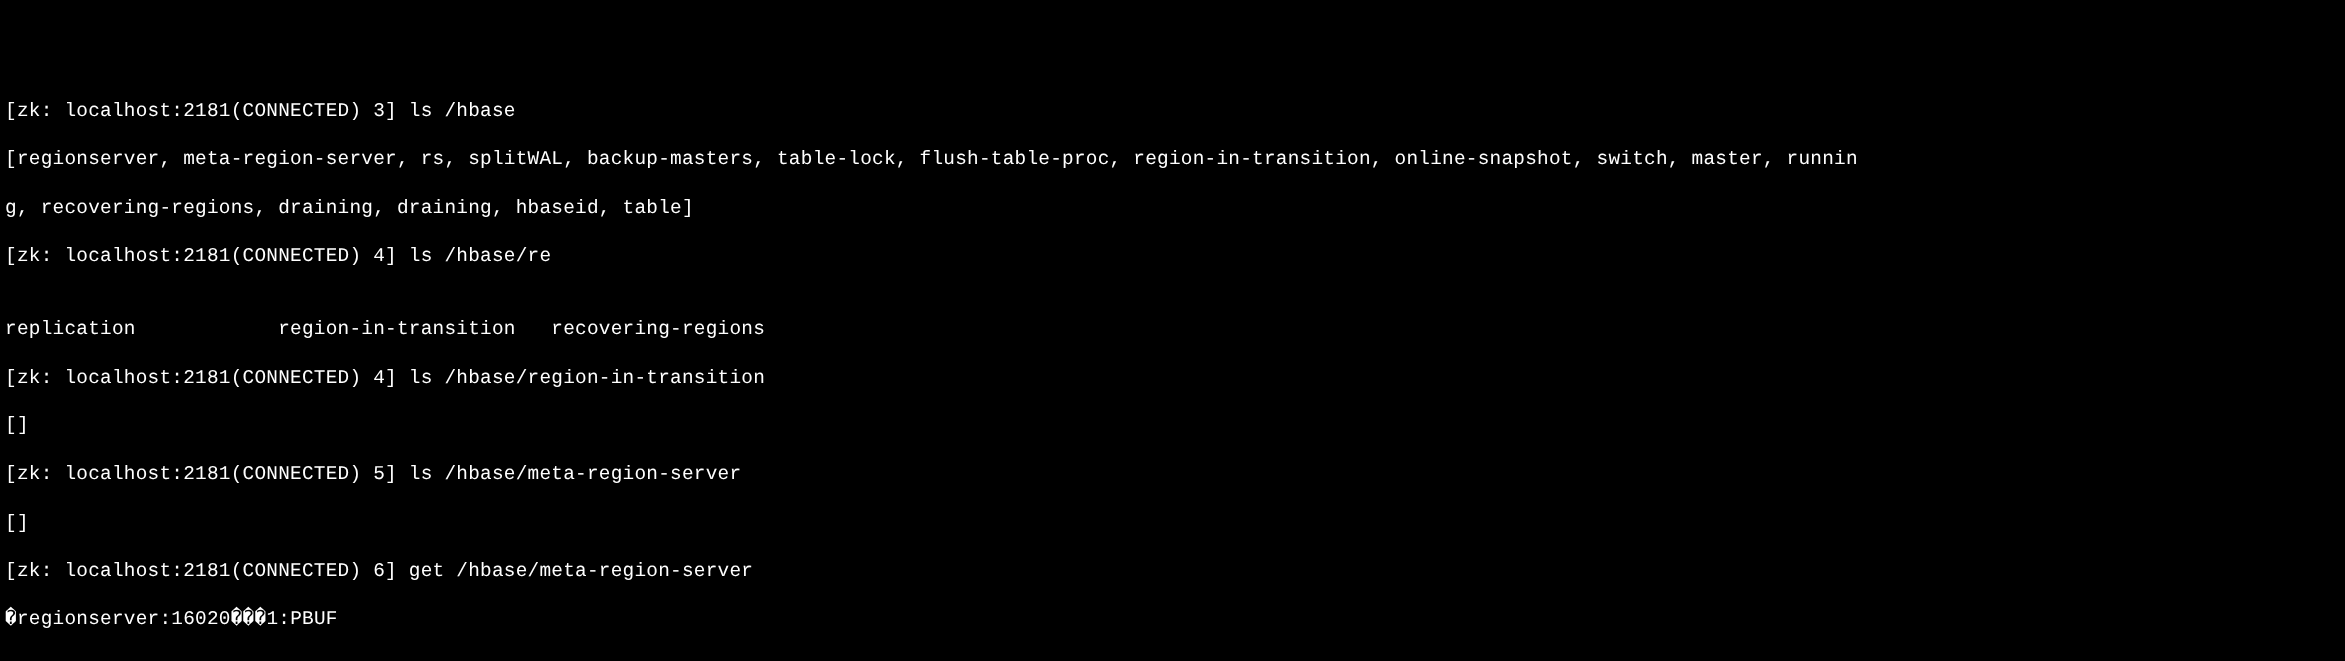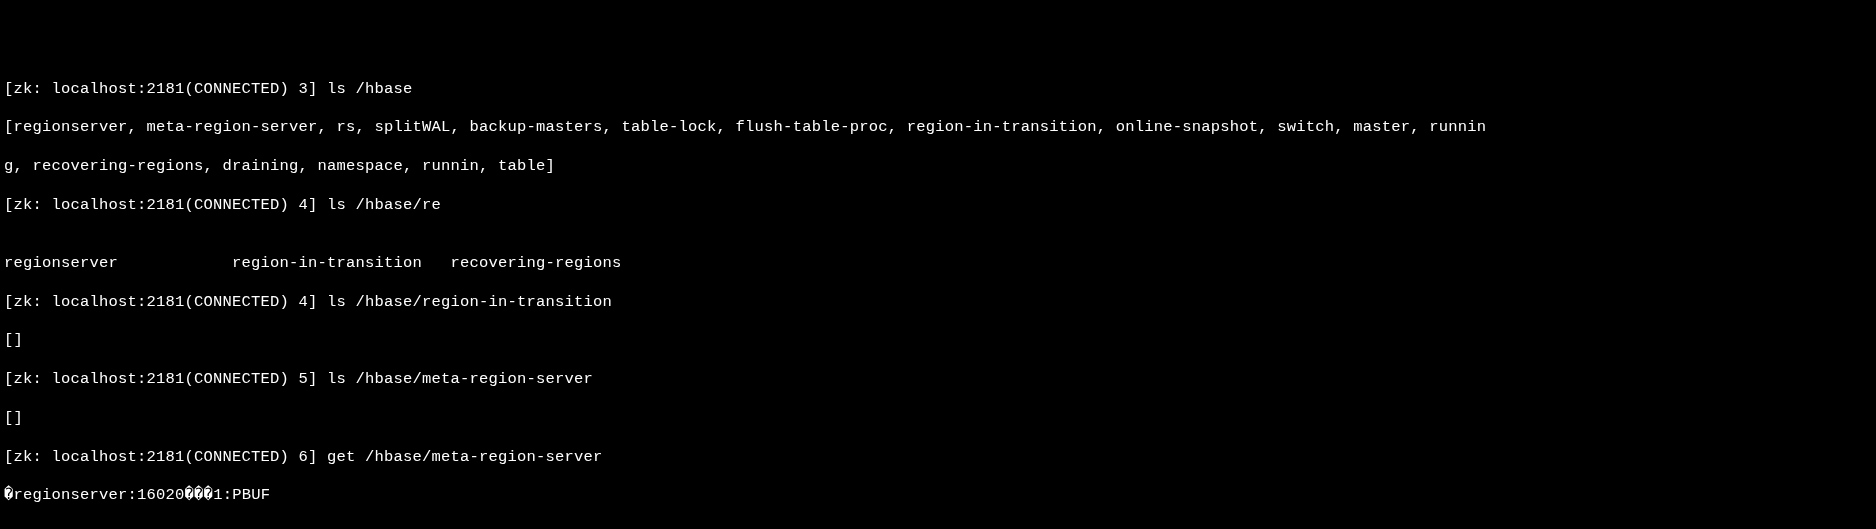--- a/index.html
+++ b/index.html
@@ -17,24 +17,24 @@
     }
     .terminal-line { display: block; }
   </style>
 </head>
 <body>
 
 
 
 <div class="terminal-line">[zk: localhost:2181(CONNECTED) 3] ls /hbase</div>
 <div class="terminal-line">[regionserver, meta-region-server, rs, splitWAL, backup-masters, table-lock, flush-table-proc, region-in-transition, online-snapshot, switch, master, runnin</div>
-<div class="terminal-line">g, recovering-regions, draining, namespace, runnin, table]</div>
+<div class="terminal-line">g, recovering-regions, draining, draining, hbaseid, table]</div>
 <div class="terminal-line">[zk: localhost:2181(CONNECTED) 4] ls /hbase/re</div>
 <div class="terminal-line"></div>
-<div class="terminal-line">regionserver            region-in-transition   recovering-regions</div>
+<div class="terminal-line">replication            region-in-transition   recovering-regions</div>
 <div class="terminal-line">[zk: localhost:2181(CONNECTED) 4] ls /hbase/region-in-transition</div>
 <div class="terminal-line">[]</div>
 <div class="terminal-line">[zk: localhost:2181(CONNECTED) 5] ls /hbase/meta-region-server</div>
 <div class="terminal-line">[]</div>
 <div class="terminal-line">[zk: localhost:2181(CONNECTED) 6] get /hbase/meta-region-server</div>
 <div class="terminal-line">�regionserver:16020���1:PBUF</div>
 <div class="terminal-line"></div>
 
 
 

